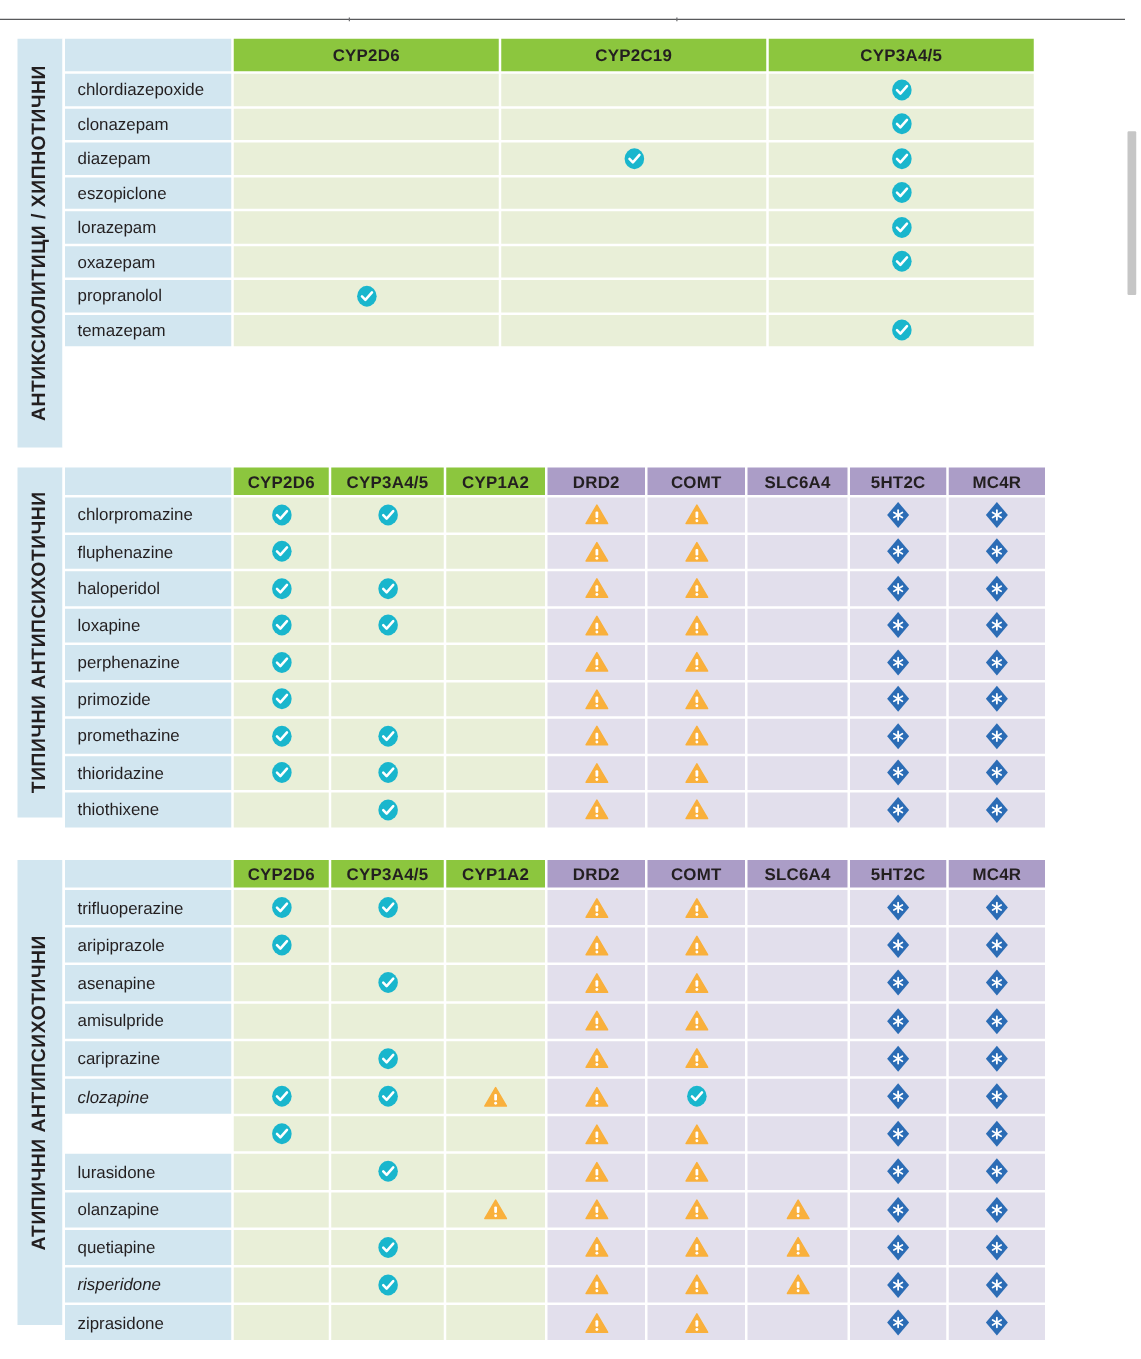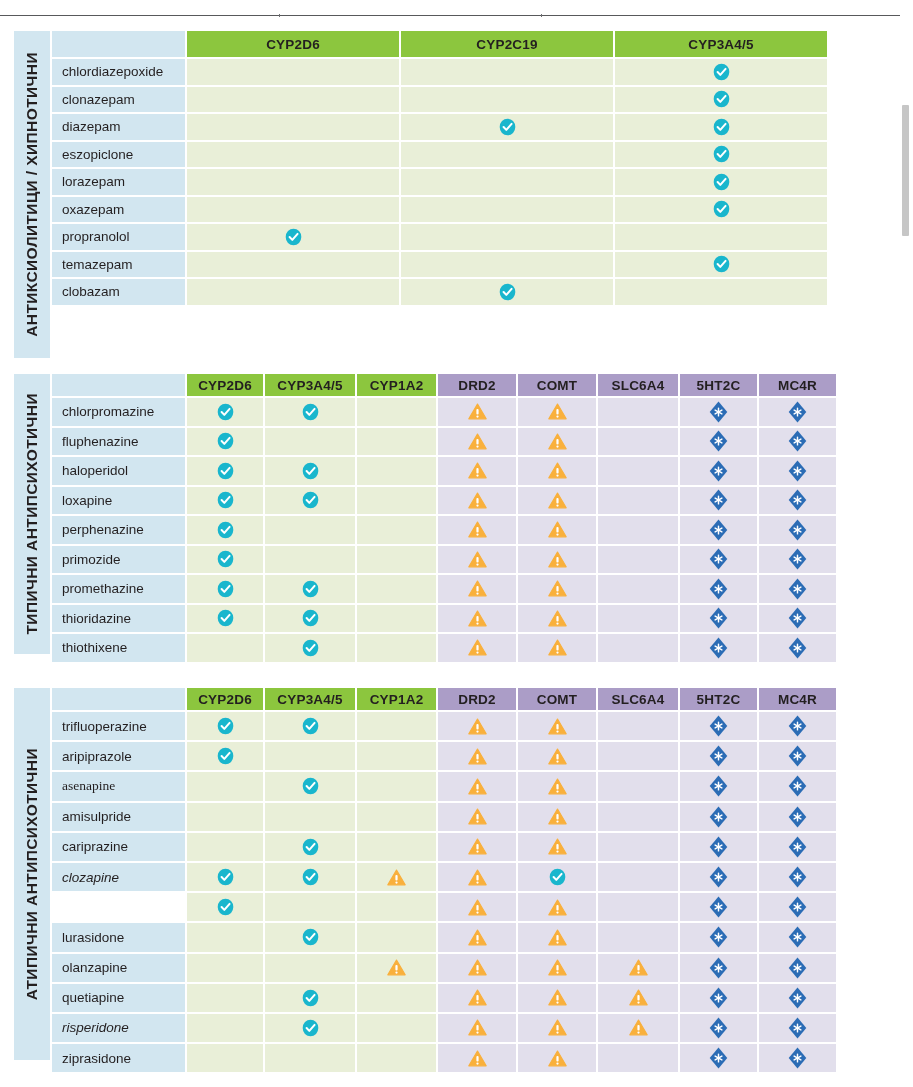--- a/index.html
+++ b/index.html
@@ -279,33 +279,20 @@
         <div class="cell g" style="flex: 0 0 212px;"></div>
         <div class="cell g" style="flex: 0 0 212px;"></div>
         <div class="cell g" style="flex: 0 0 212px;">
           <span style="display: flex;">
             <svg class="icon ico-check" viewBox="0 0 20 21" xmlns="http://www.w3.org/2000/svg">
               <ellipse cx="10" cy="10.5" rx="9.2" ry="9.8" fill="#19b6cd"></ellipse>
               <path d="M5.4 10.6 L8.6 13.9 L14.8 6.9" stroke="#ffffff" stroke-width="2.4" fill="none" stroke-linecap="round" stroke-linejoin="round"></path>
             </svg>
           </span>
         </div>
-      </div>
-      <div class="row" style="flex: 0 0 25.5px;">
-        <div class="cell name" style="flex: 0 0 133px;">clobazam</div>
-        <div class="cell g" style="flex: 0 0 212px;"></div>
-        <div class="cell g" style="flex: 0 0 212px;">
-          <span style="display: flex;">
-            <svg class="icon ico-check" viewBox="0 0 20 21" xmlns="http://www.w3.org/2000/svg">
-              <ellipse cx="10" cy="10.5" rx="9.2" ry="9.8" fill="#19b6cd"></ellipse>
-              <path d="M5.4 10.6 L8.6 13.9 L14.8 6.9" stroke="#ffffff" stroke-width="2.4" fill="none" stroke-linecap="round" stroke-linejoin="round"></path>
-            </svg>
-          </span>
-        </div>
-        <div class="cell g" style="flex: 0 0 212px;"></div>
       </div>
     </div>
   </div>
 <div class="block" id="block-typ">
     <div class="side-label">
       <span>ТИПИЧНИ АНТИПСИХОТИЧНИ</span>
     </div>
     <div class="grid">
       <div class="row" style="flex: 0 0 22px;">
         <div class="cell name blank" style="flex: 0 0 133px;"></div>
@@ -987,21 +974,21 @@
               <path d="M11 0.6 L21.4 13 L11 25.4 L0.6 13 Z" fill="#2b6cb5"></path>
               <g stroke="#ffffff" stroke-width="1.7" stroke-linecap="round">
                 <line x1="11" y1="8.4" x2="11" y2="17.6"></line>
                 <line x1="7" y1="10.7" x2="15" y2="15.3"></line>
                 <line x1="15" y1="10.7" x2="7" y2="15.3"></line>
               </g>
             </svg>
           </span>
         </div>
       </div>
-      <div class="row" style="flex: 0 0 28.2px; font-family: Liberation Serif, serif;">
+      <div class="row" style="flex: 0 0 28.2px;">
         <div class="cell name" style="flex: 0 0 133px;">asenapine</div>
         <div class="cell g" style="flex: 0 0 76px;"></div>
         <div class="cell g" style="flex: 0 0 90px;">
           <span style="display: flex;">
             <svg class="icon ico-check" viewBox="0 0 20 21" xmlns="http://www.w3.org/2000/svg">
               <ellipse cx="10" cy="10.5" rx="9.2" ry="9.8" fill="#19b6cd"></ellipse>
               <path d="M5.4 10.6 L8.6 13.9 L14.8 6.9" stroke="#ffffff" stroke-width="2.4" fill="none" stroke-linecap="round" stroke-linejoin="round"></path>
             </svg>
           </span>
         </div>

